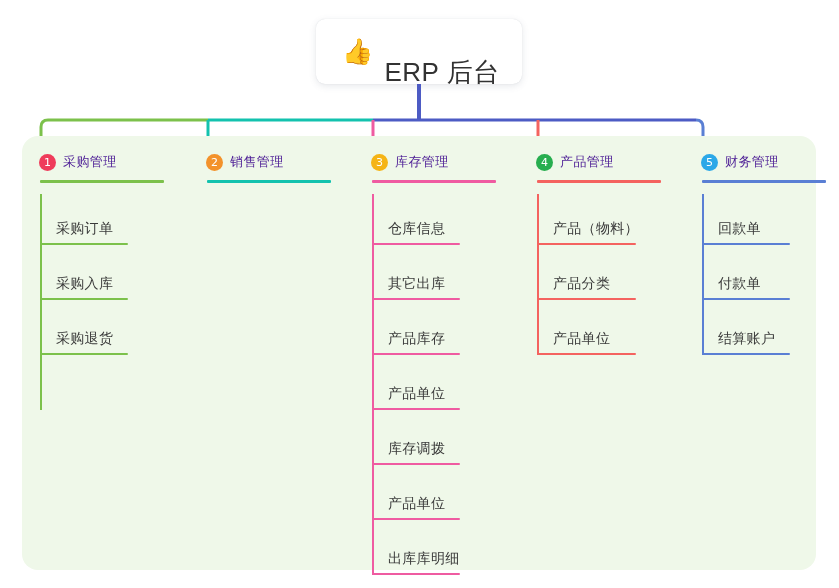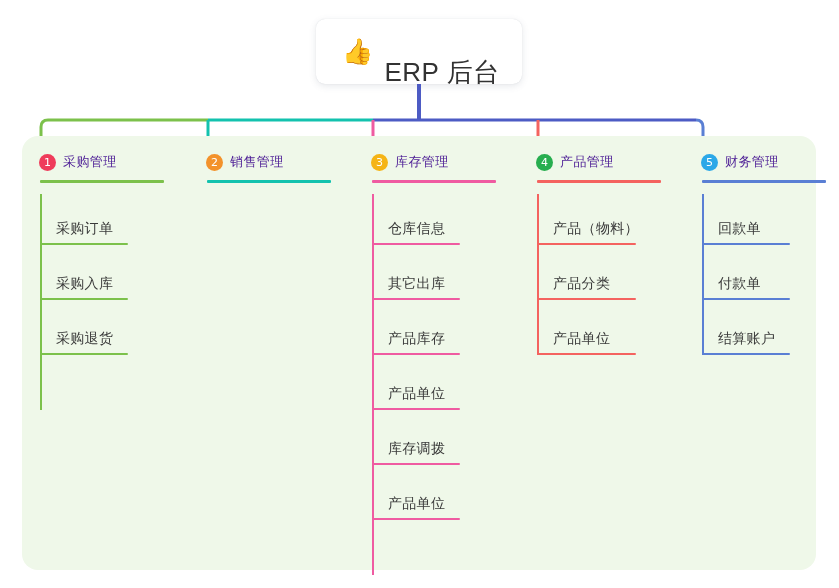--- a/index.html
+++ b/index.html
@@ -227,20 +227,24 @@
             <div class="leaf-rule" style="width: 88px; background: rgb(239, 91, 161);"></div>
           </div>
           <div class="leaf">
             <span class="leaf-label">库存调拨</span>
             <div class="leaf-rule" style="width: 88px; background: rgb(239, 91, 161);"></div>
           </div>
           <div class="leaf">
             <span class="leaf-label">产品单位</span>
             <div class="leaf-rule" style="width: 88px; background: rgb(239, 91, 161);"></div>
           </div>
+          <div class="leaf">
+            <span class="leaf-label">出库库明细</span>
+            <div class="leaf-rule" style="width: 88px; background: rgb(239, 91, 161);"></div>
+          </div>
         </div>
       </div>
       <div class="column" style="left: 519px; top: 148px; width: 150px;">
         <div class="col-head">
           <span class="badge" style="background: rgb(39, 174, 79);">4</span>
           <span class="col-title">产品管理</span>
         </div>
         <div class="head-rule" style="width: 124px; background: rgb(244, 99, 95); margin-left: 18px;"></div>
         <div class="leaves">
           <div class="spine" style="background: rgb(244, 99, 95); height: 161px;"></div>

